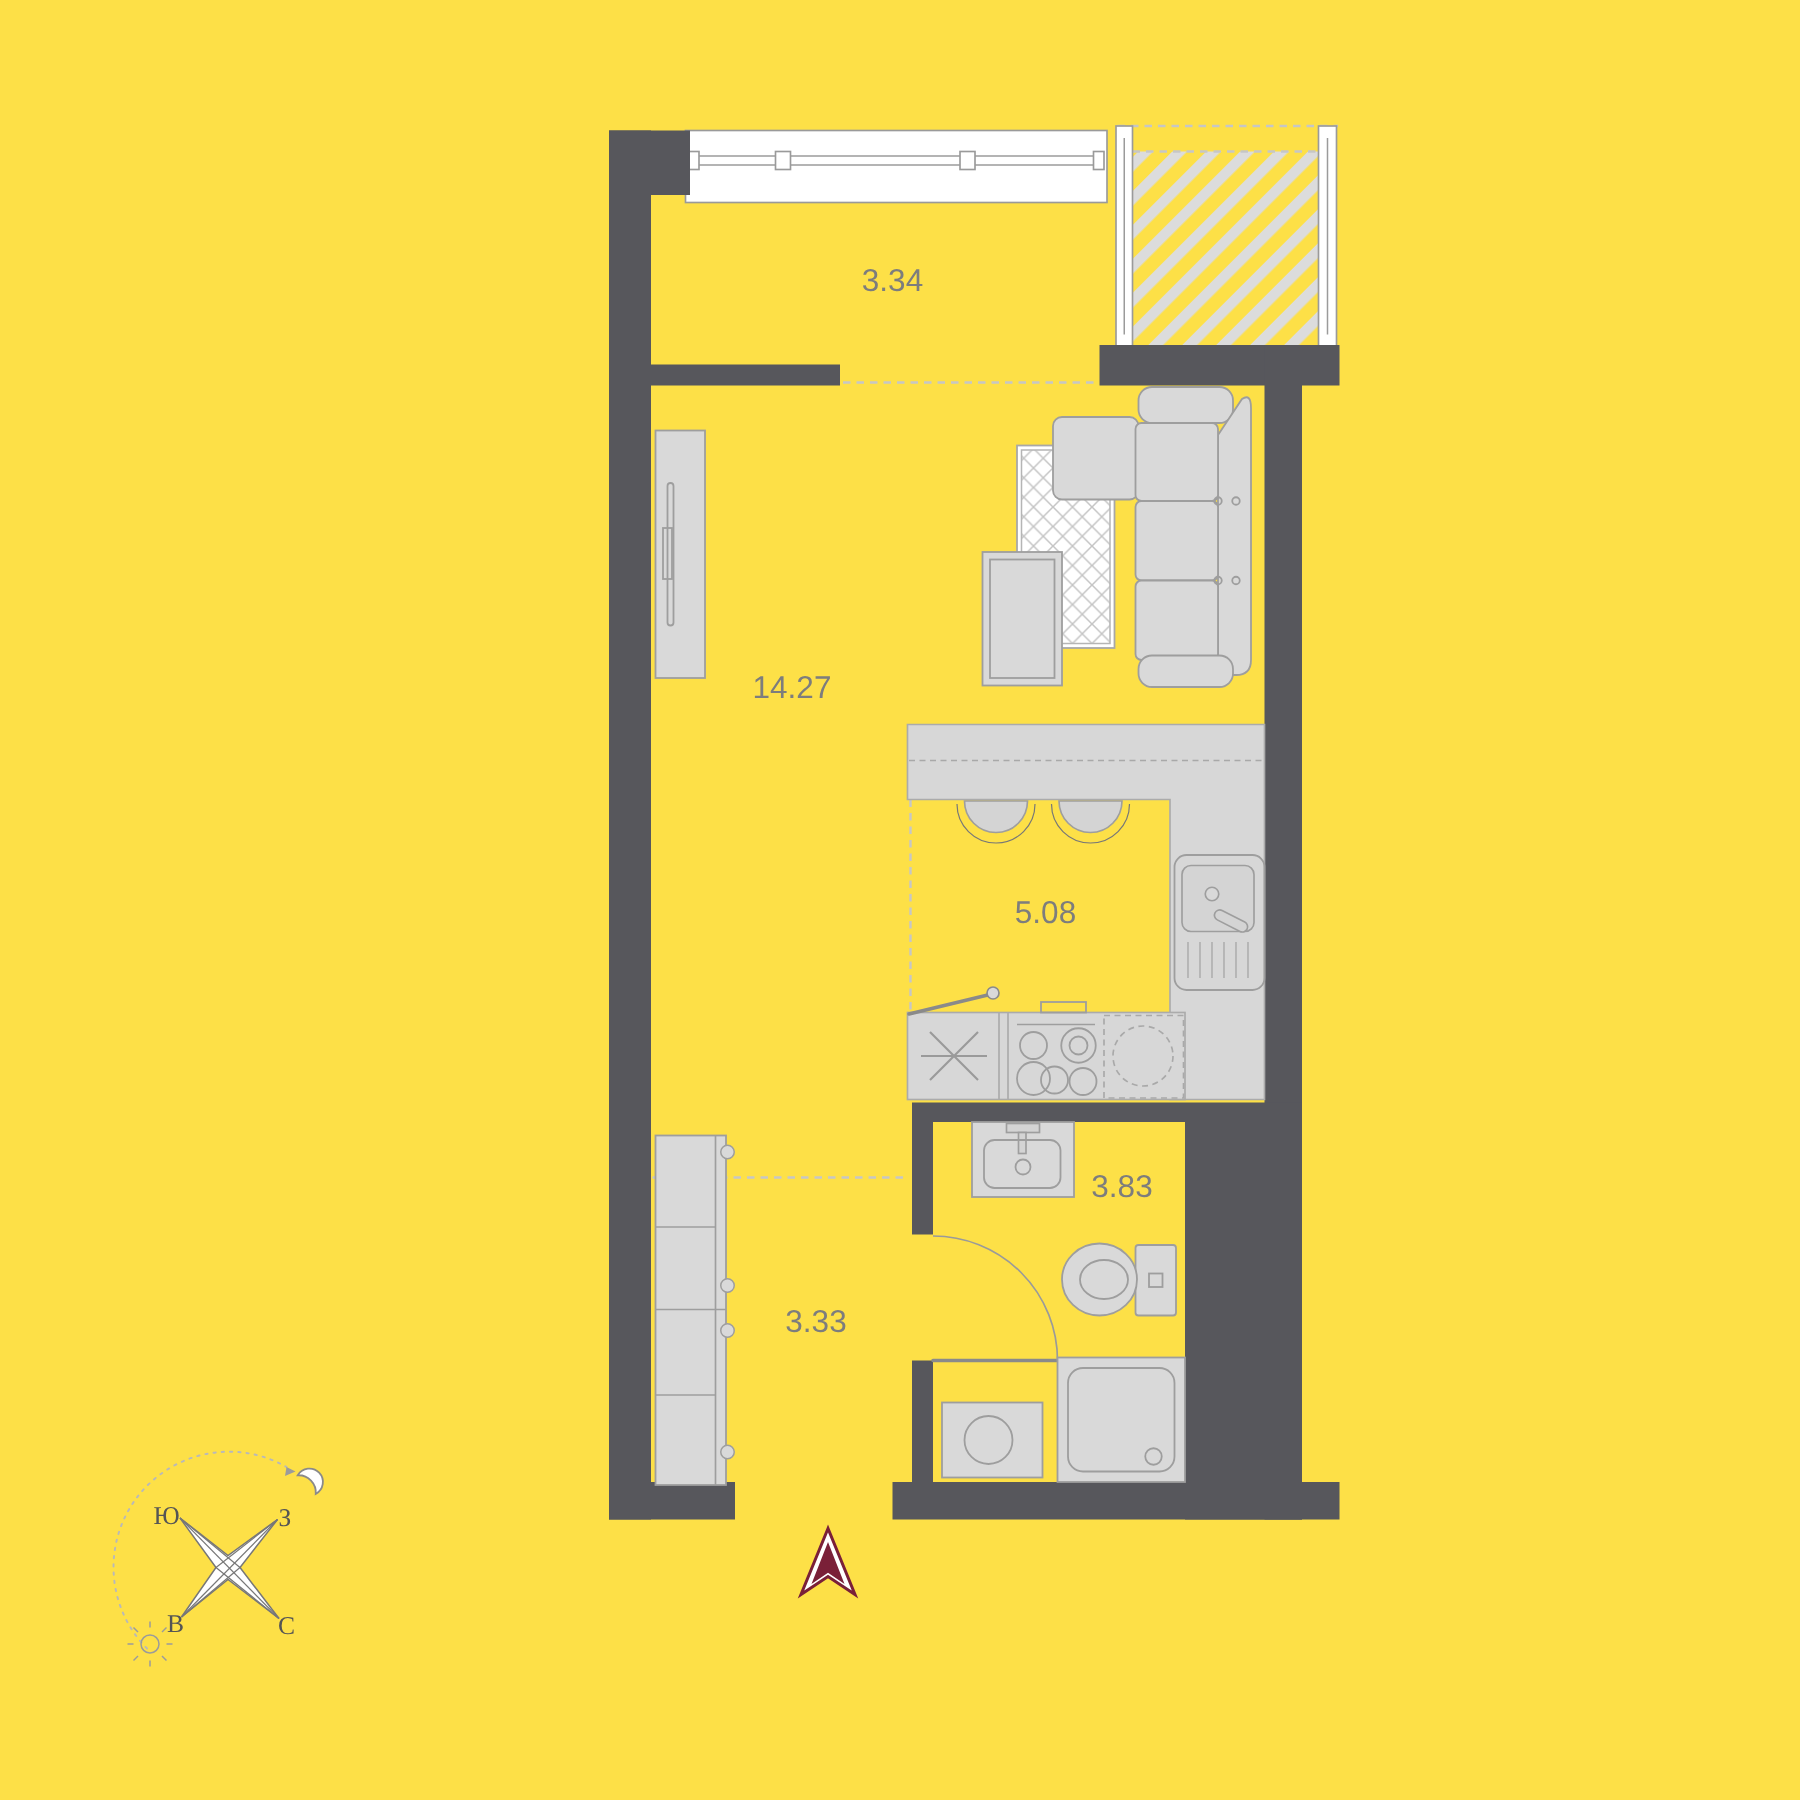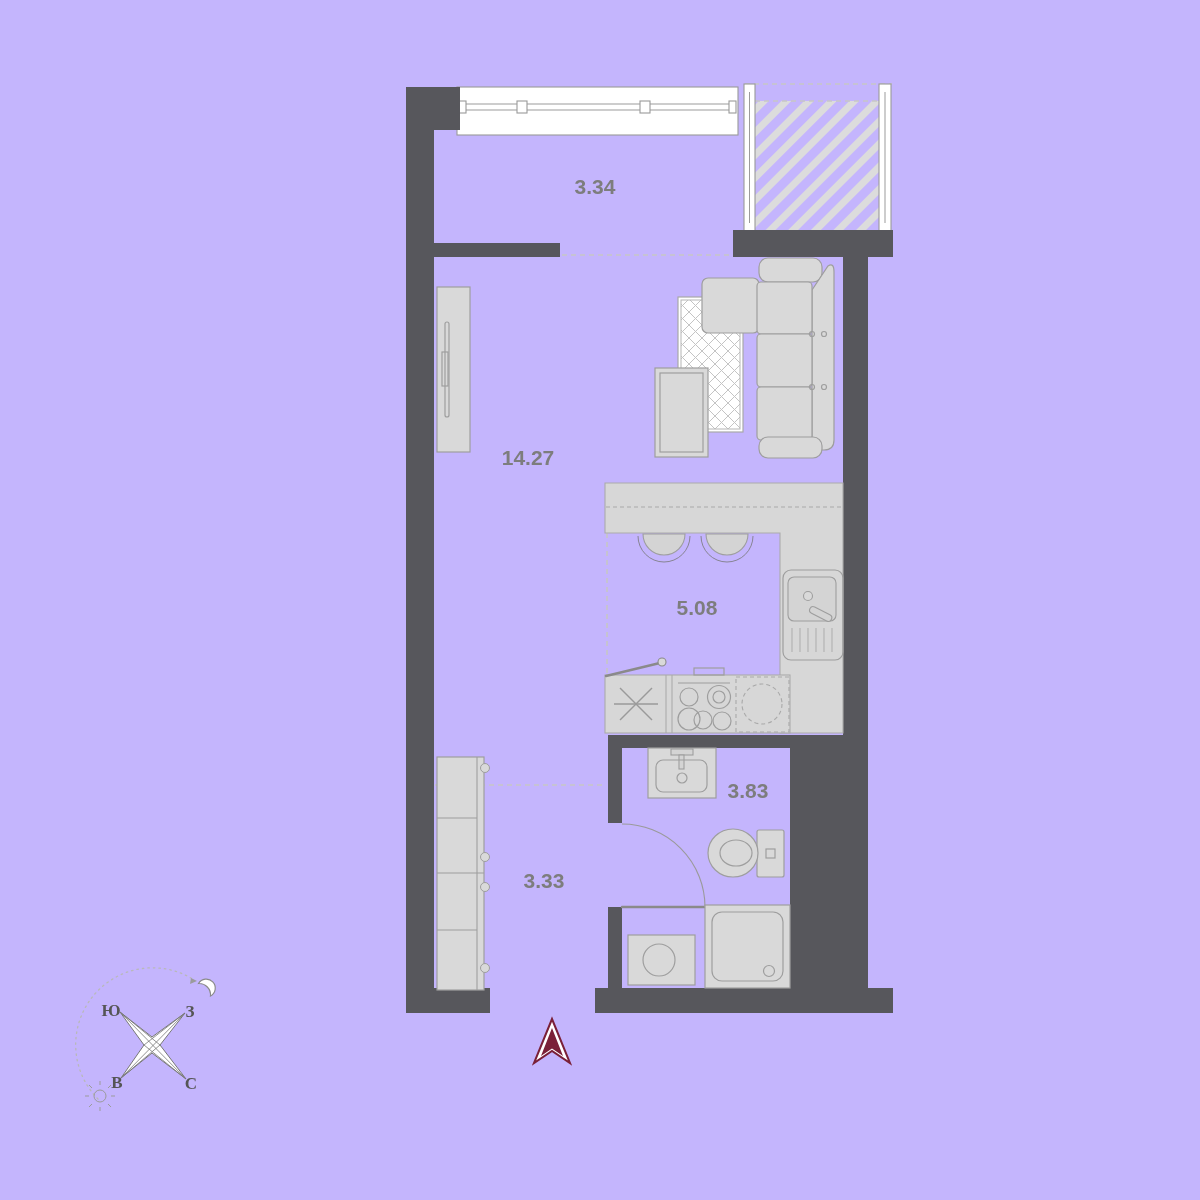--- a/index.html
+++ b/index.html
@@ -1,16 +1,16 @@
 <!DOCTYPE html>
 <html><head>
 <meta charset="utf-8">
 <style>
   html,body{margin:0;padding:0;background:#ffffff;}
-  .canvas{position:relative;width:1200px;height:1200px;background:#c4b5fd;overflow:hidden;font-weight:bold;}
+  .canvas{position:relative;width:1200px;height:1200px;background:#fde047;overflow:hidden;}
   svg{position:absolute;left:0;top:0;}
   .thin   {fill:none;stroke:#9e9e9e;stroke-width:1.2;}
   .furn   {fill:#d9d9d9;stroke:#9e9e9e;stroke-width:1.2;}
   .furn2  {fill:#d4d4d4;stroke:#9e9e9e;stroke-width:1.1;}
   .counter{fill:#d7d7d7;stroke:#ababab;stroke-width:1.1;}
   .dashz  {fill:none;stroke:#c6c6c6;stroke-width:1.6;stroke-dasharray:5 4;}
   .dashf  {fill:none;stroke:#a9a9a9;stroke-width:1.1;stroke-dasharray:4 3;}
   .winln  {fill:#ffffff;stroke:#9a9a9a;stroke-width:1.1;}
   .room-label{font-family:"Liberation Sans","DejaVu Sans",sans-serif;font-size:21px;fill:#7d7d7d;}
   .compass-letter{font-family:"Liberation Serif","DejaVu Serif",serif;font-size:17px;fill:#555555;}

